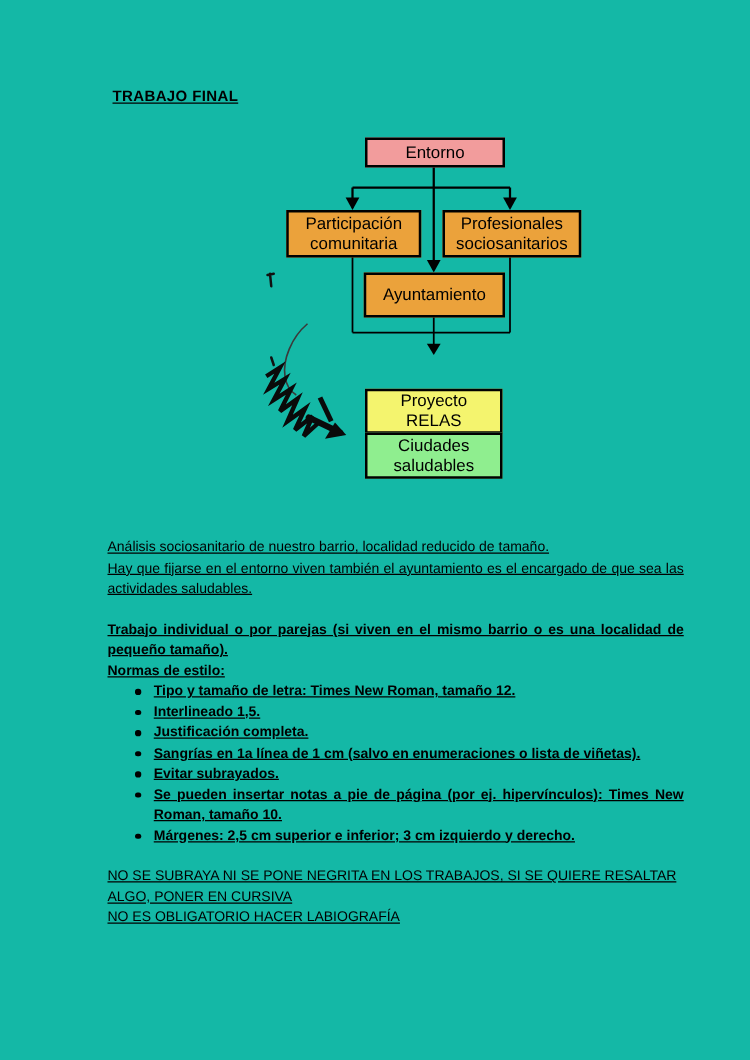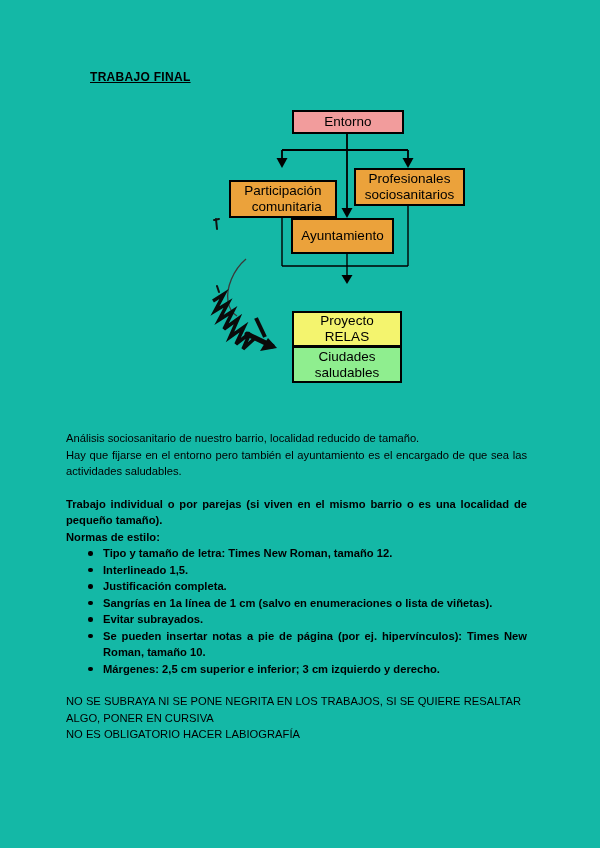--- a/index.html
+++ b/index.html
@@ -24,29 +24,29 @@
   .node{
     position:absolute;z-index:2;
     border:2px solid #000;
     display:flex;align-items:center;justify-content:center;
     text-align:center;
     font-size:13.5px;line-height:16px;
     white-space:pre-line;
     box-sizing:border-box;
   }
   .n-entorno{left:292px;top:110px;width:112px;height:24px;}
-  .n-part{left:229px;top:180px;width:108px;height:38px;text-align:right;}
+  .n-part{left:229px;top:168px;width:108px;height:38px;}
   .n-prof{left:354px;top:168px;width:111px;height:38px;}
-  .n-ayunt{left:291px;top:218px;width:103px;height:36px;}
+  .n-ayunt{left:291px;top:218px;width:113px;height:36px;}
   .n-relas{left:292px;top:284px;width:110px;height:36px;margin-top:27px;}
   .n-ciud{left:292px;top:346px;width:110px;height:37px;}
   
   .textblock{
-    position:absolute;left:66px;top:430px;width:461px;
-    font-size:11.2px;line-height:16.5px;z-index:2;
+    position:absolute;left:86px;top:430px;width:461px;
+    font-size:11.2px;line-height:16.5px;z-index:2;text-decoration:underline;
   }
   .textblock p{margin:0;}
   .just{text-align:justify;}
   .bold{font-weight:bold;}
   .gap{height:16px;}
   ul.rules{margin:0;padding:0;list-style:none;font-weight:bold;}
   ul.rules li{
     position:relative;
     padding-left:15px;margin-left:22px;
     text-align:justify;
@@ -102,21 +102,21 @@
   <div class="node n-prof" style="background-color: rgb(235, 162, 59);">Profesionales
 sociosanitarios</div>
   <div class="node n-ayunt" style="background-color: rgb(235, 162, 59);">Ayuntamiento</div>
   <div class="node n-relas" style="background-color: rgb(244, 244, 110);">Proyecto
 RELAS</div>
   <div class="node n-ciud" style="background-color: rgb(143, 238, 143);">Ciudades
 saludables</div>
 
   <div class="textblock">
     <p>Análisis sociosanitario de nuestro barrio, localidad reducido de tamaño.</p>
-    <p class="just">Hay que fijarse en el entorno pero también el ayuntamiento es el encargado de que sea las actividades saludables.</p>
+    <p class="just">Hay que fijarse en el entorno viven también el ayuntamiento es el encargado de que sea las actividades saludables.</p>
     <p class="gap"></p>
     <p class="just bold">Trabajo individual o por parejas (si viven en el mismo barrio o es una localidad de pequeño tamaño).</p>
     <p class="bold">Normas de estilo:</p>
     <ul class="rules">
       <li><span class="bullet-dot"></span><span>Tipo y tamaño de letra: Times New Roman, tamaño 12.</span></li>
       <li><span class="bullet-dot"></span><span>Interlineado 1,5.</span></li>
       <li><span class="bullet-dot"></span><span>Justificación completa.</span></li>
       <li><span class="bullet-dot"></span><span>Sangrías en 1a línea de 1 cm (salvo en enumeraciones o lista de viñetas).</span></li>
       <li><span class="bullet-dot"></span><span>Evitar subrayados.</span></li>
       <li><span class="bullet-dot"></span><span>Se pueden insertar notas a pie de página (por ej. hipervínculos): Times New Roman, tamaño 10.</span></li>

